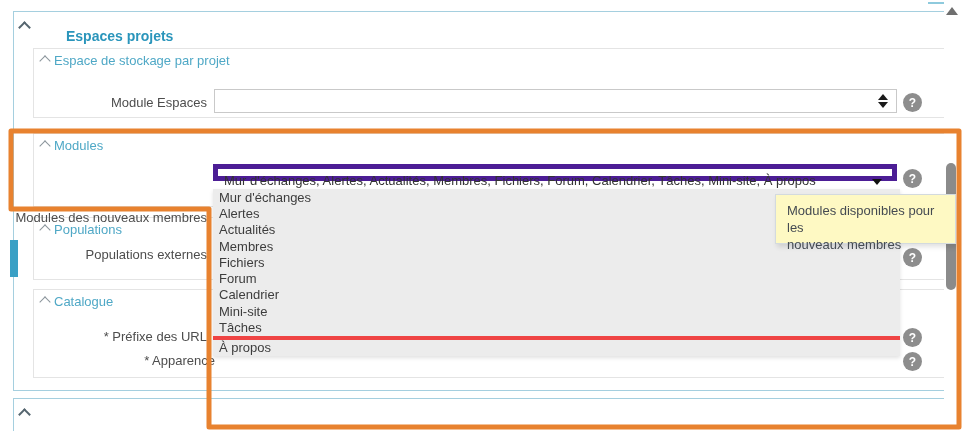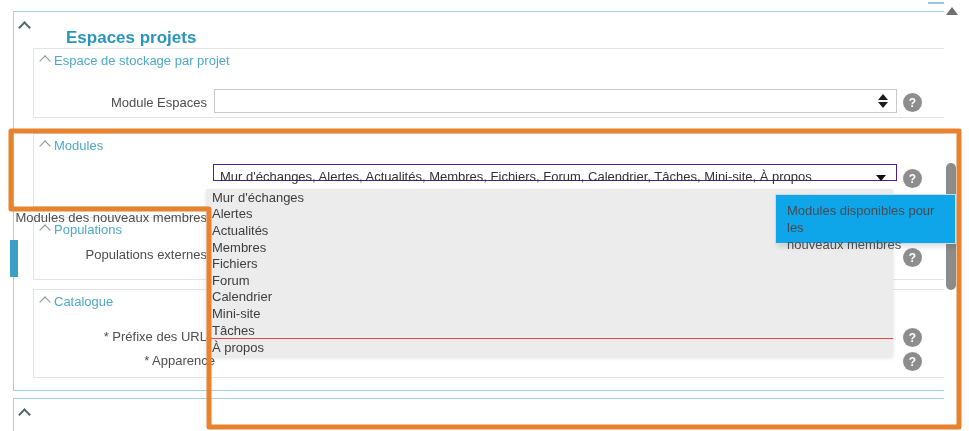--- a/index.html
+++ b/index.html
@@ -3,60 +3,60 @@
 <meta charset="utf-8">
 <style>
   html,body{margin:0;padding:0;background:#fff;}
   .stage{
     position:relative;width:969px;height:431px;overflow:hidden;background:#fff;
     font-family:"Liberation Sans",sans-serif;font-size:13px;color:#4d4d4d;
   }
   .panel{position:absolute;background:#fff;border:1px solid #a5cfdf;}
   #panel-projects{left:13px;top:11px;width:942px;height:378px;}
   #panel-content{left:13px;top:398px;width:942px;height:40px;}
-  .panel-title{position:absolute;left:28px;top:16px;font-weight:bold;color:#2a95bb;font-size:17px;padding-left:24px;}
+  .panel-title{position:absolute;left:28px;top:16px;font-weight:bold;color:#2a95bb;font-size:14px;padding-left:24px;}
   .chev{display:inline-block;width:7px;height:7px;border-left:2px solid;border-top:2px solid;transform:rotate(45deg);}
   .chev-main{position:absolute;left:6px;top:11px;color:#55656f;}
   .chev-sub{position:absolute;left:7px;top:8px;color:#8a949b;border-left-width:1.5px;border-top-width:1.5px;}
   .subbox{position:absolute;background:#fff;border:1px solid #e4e4e4;}
   .sub-title{position:absolute;left:20px;top:4px;color:#4fa8c6;text-align:center;}
   #box-storage{left:19px;top:36px;width:917px;height:68px;}
   #box-modules{left:19px;top:121px;width:917px;height:72px;}
   #box-populations{left:19px;top:205px;width:917px;height:61px;}
   #box-catalogue{left:19px;top:277px;width:917px;height:87px;}
   .flabel{position:absolute;text-align:right;color:#4d4d4d;white-space:nowrap;}
   .field{position:absolute;background:#fff;border:1px solid #c9c9c9;box-sizing:border-box;}
   #field-fichiers{left:214px;top:89px;width:683px;height:24px;}
-  #select-modules{left:213px;top:164px;width:684px;height:17px;border:1px solid #4c1d95;}
+  #select-modules{left:213px;top:164px;width:684px;height:17px;border:5px solid #4c1d95;}
   .field-value{position:absolute;left:6px;top:0;right:24px;height:23px;line-height:23px;
     white-space:nowrap;overflow:hidden;color:#333;}
   .spinner{position:absolute;right:8px;top:4px;width:10px;height:14px;}
   .spinner .up{position:absolute;top:0;left:0;width:0;height:0;border-left:5px solid transparent;border-right:5px solid transparent;border-bottom:6px solid #1a1a1a;}
   .spinner .down{position:absolute;bottom:0;left:0;width:0;height:0;border-left:5px solid transparent;border-right:5px solid transparent;border-top:6px solid #1a1a1a;}
   .caret{position:absolute;right:10px;top:10px;width:0;height:0;border-left:5px solid transparent;border-right:5px solid transparent;border-top:6px solid #111;}
   .help{position:absolute;width:19px;height:19px;border-radius:50%;background:#8d8d8d;color:#fff;
     font-weight:bold;font-size:12px;display:flex;align-items:center;justify-content:center;z-index:3;}
   #help-1{left:903px;top:93px;}
   #help-2{left:903px;top:169px;}
   #help-3{left:903px;top:248px;z-index:6;}
   #help-4{left:903px;top:328px;}
   #help-5{left:903px;top:352px;}
   .accent-bar{position:absolute;left:10px;top:240px;width:8px;height:37px;background:#3aa0c5;z-index:2;}
   
   .scroll-top-line{position:absolute;left:928px;top:2px;width:28px;height:2px;background:#8ecadd;}
   .sb-track{position:absolute;left:944px;top:2px;width:15px;height:429px;background:#fff;z-index:2;}
   .sb-up{position:absolute;left:946px;top:7px;width:0;height:0;border-left:6px solid transparent;border-right:6px solid transparent;border-bottom:8px solid #6f6f6f;z-index:2;}
   .sb-thumb{position:absolute;left:946px;top:163px;width:10px;height:127px;background:#8b8b8b;border-radius:5px;z-index:2;}
   
-  .dropdown{position:absolute;left:206px;top:189px;width:687px;height:167px;background:#ececec;
+  .dropdown{position:absolute;left:213px;top:189px;width:687px;height:167px;background:#ececec;
     z-index:5;display:flex;flex-direction:column;box-shadow:0 2px 4px rgba(0,0,0,0.12);}
   .dropdown .opt{flex:1;display:flex;align-items:center;padding-left:6px;color:#3d3d3d;}
-  .dropdown .opt:last-child{border-top:1px solid #ef4444;}
+  .dropdown .opt:last-child{border-top:4px solid #ef4444;}
   
-  .tooltip{position:absolute;left:775px;top:194px;width:181px;height:50px;background:#0ea5e9;
+  .tooltip{position:absolute;left:775px;top:194px;width:181px;height:50px;background:#fef9c3;
     border:1px solid #d3dade;box-sizing:border-box;box-shadow:2px 3px 5px rgba(0,0,0,0.12);
     z-index:6;padding:7px 16px 0 11px;color:#454b52;line-height:17px;}
   
   .annotation{position:absolute;left:0;top:0;width:969px;height:431px;z-index:10;pointer-events:none;}
 </style>
 </head>
 <body>
 
 <div class="stage">
 

